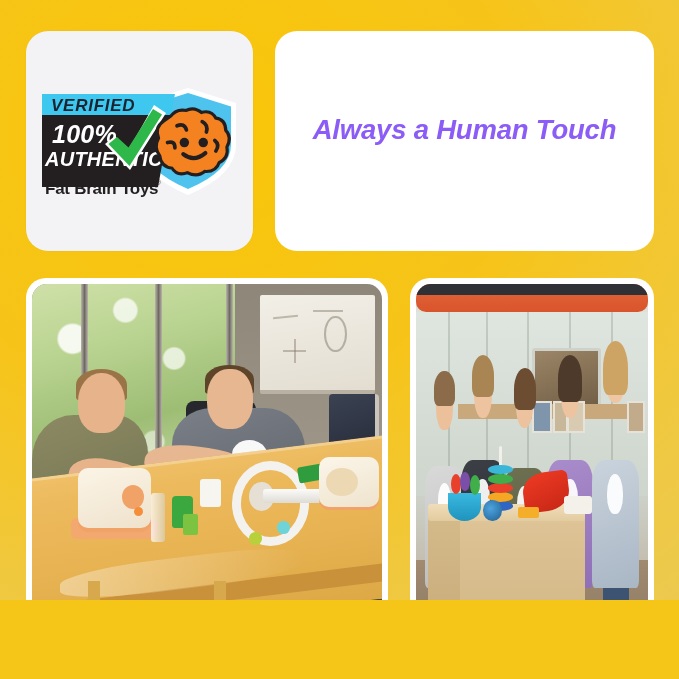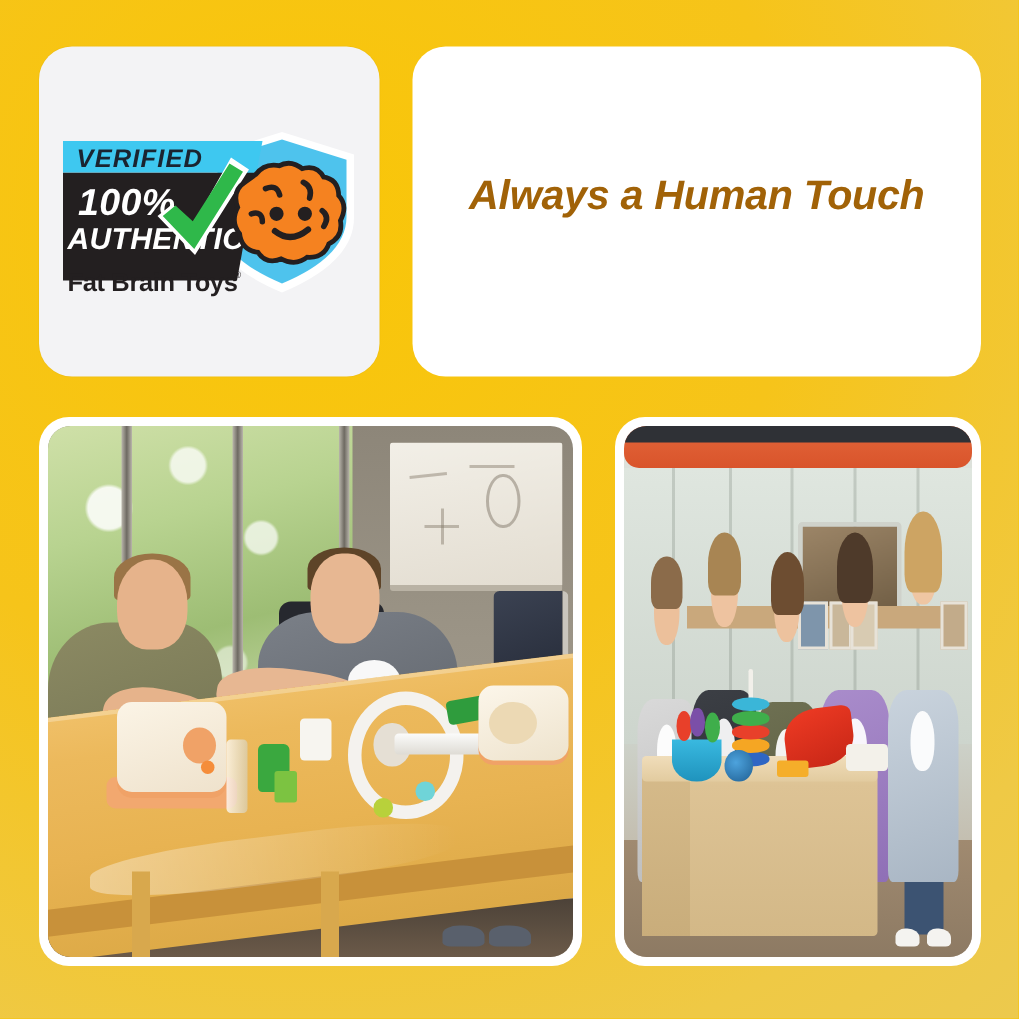--- a/index.html
+++ b/index.html
@@ -10,21 +10,21 @@
     width: 679px;
     height: 679px;
     overflow: hidden;
     font-family: "Liberation Sans", sans-serif;
     background: #F5C518;
   }
 
   #poster {
     position: relative;
     width: 679px;
-    height: 679px;
+    height: 600px;
     box-sizing: border-box;
     background:
       radial-gradient(ellipse 115% 110% at 30% 22%, #F9C608 0%, #F6C41A 42%, #EFC945 78%, #EBC951 100%);
     overflow: hidden;
   }
 
   
   .top-row {
     position: absolute;
     left: 26px;
@@ -64,21 +64,21 @@
     align-items: center;
     justify-content: center;
     padding: 10px 26px 16px 26px;
     box-sizing: border-box;
   }
 
   .headline {
     font-size: 27.5px;
     font-weight: bold;
     font-style: italic;
-    color: #a16207;
+    color: #8b5cf6;
     letter-spacing: -0.2px;
     text-align: center;
     margin: 0 0 16px 0;
     line-height: 1.1;
     white-space: nowrap;
   }
 
   .subcopy {
     font-size: 19.5px;
     font-weight: 400;

